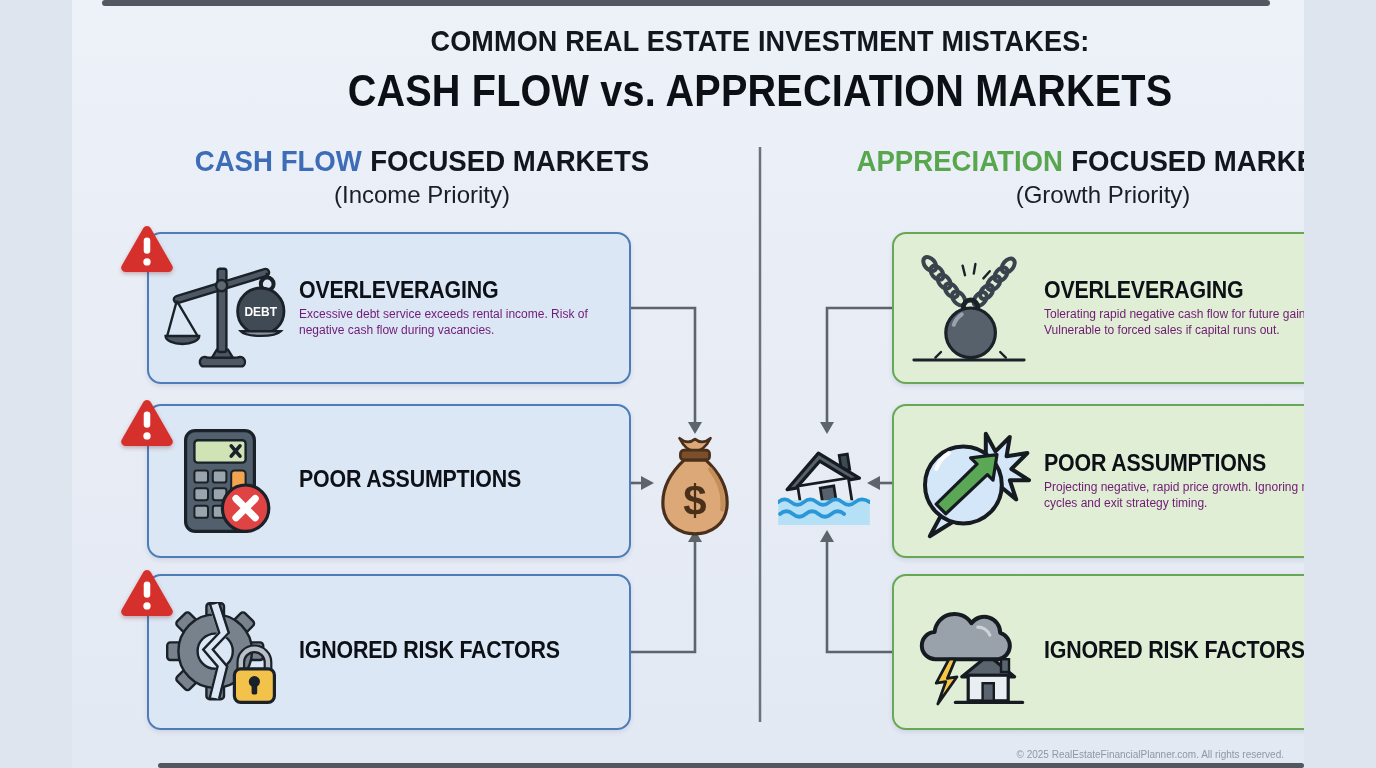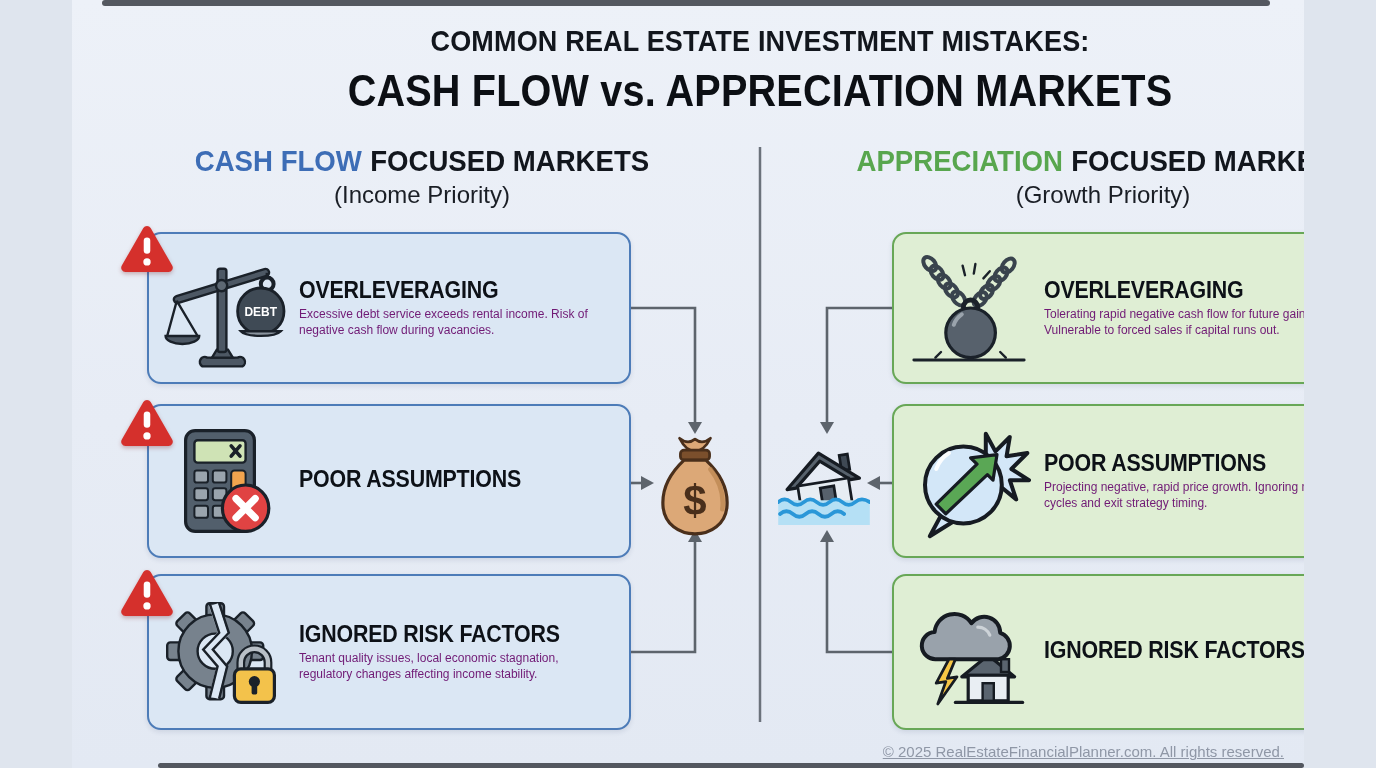--- a/index.html
+++ b/index.html
@@ -23,21 +23,21 @@
   .icon-wrap{flex:0 0 150px;display:flex;align-items:flex-start;justify-content:center;}
   .icon-wrap svg{width:124px;height:120px;}
   .card-text{flex:1;padding-right:16px;}
   .card-title{font-size:23px;font-weight:700;letter-spacing:-.2px;display:inline-block;
               transform:scaleX(.93);transform-origin:0 50%;white-space:nowrap;margin-bottom:3px;color:#0d1117;}
   .card-body{font-size:12px;line-height:1.32;color:#701a75;}
   .warn{position:absolute;width:58px;height:52px;filter:drop-shadow(0 2px 2px rgba(120,20,20,.3));}
   .warn svg{width:100%;height:100%;}
   .center-icon{position:absolute;}
   .overlay{position:absolute;left:0;top:0;pointer-events:none;}
-  .footer{position:absolute;right:20px;bottom:8px;font-size:15px;color:#8f97a6;text-decoration:underline;}
+  .footer{position:absolute;right:20px;bottom:8px;font-size:10px;color:#8f97a6;}
 </style>
 </head>
 <body>
 
 <div class="canvas">
 
   <div class="edge-strip" style="top:0;left:30px;right:34px;height:6px;"></div>
   <div class="edge-strip" style="bottom:0;left:86px;right:0;height:5px;"></div>
 
   <div class="title-wrap">
@@ -145,21 +145,20 @@
         <path d="M69 14 L81 51 L61 72 L79 93 L69 133" stroke="#1a2129" stroke-width="3" fill="none"></path>
         <path d="M96 98 v-10 a17 17 0 0 1 34 0 v10" fill="none" stroke="#1a2129" stroke-width="11"></path>
         <path d="M96 98 v-10 a17 17 0 0 1 34 0 v10" fill="none" stroke="#b9c0c7" stroke-width="5.5"></path>
         <rect x="88" y="96" width="50" height="42" rx="8" fill="#f3c24b" stroke="#1a2129" stroke-width="4"></rect>
         <circle cx="113" cy="112" r="7" fill="#1a2129"></circle>
         <rect x="109.5" y="114" width="7" height="14" rx="2" fill="#1a2129"></rect>
       </svg>
     </div>
     <div class="card-text">
       <div class="card-title">IGNORED RISK FACTORS</div>
-      <div class="card-body">Tenant quality issues, local economic stagnation, regulatory changes affecting income stability.</div>
     </div>
   </div>
 
   <div class="card right" style="top:232px;height:148px;">
     <div class="icon-wrap">
       <svg viewBox="0 0 150 150">
         <g fill="none" stroke="#39434d" stroke-width="5">
           <ellipse cx="26" cy="20" rx="10" ry="6.5" transform="rotate(50 26 20)"></ellipse>
           <ellipse cx="35" cy="31" rx="10" ry="6.5" transform="rotate(50 35 31)"></ellipse>
           <ellipse cx="44" cy="42" rx="10" ry="6.5" transform="rotate(50 44 42)"></ellipse>

